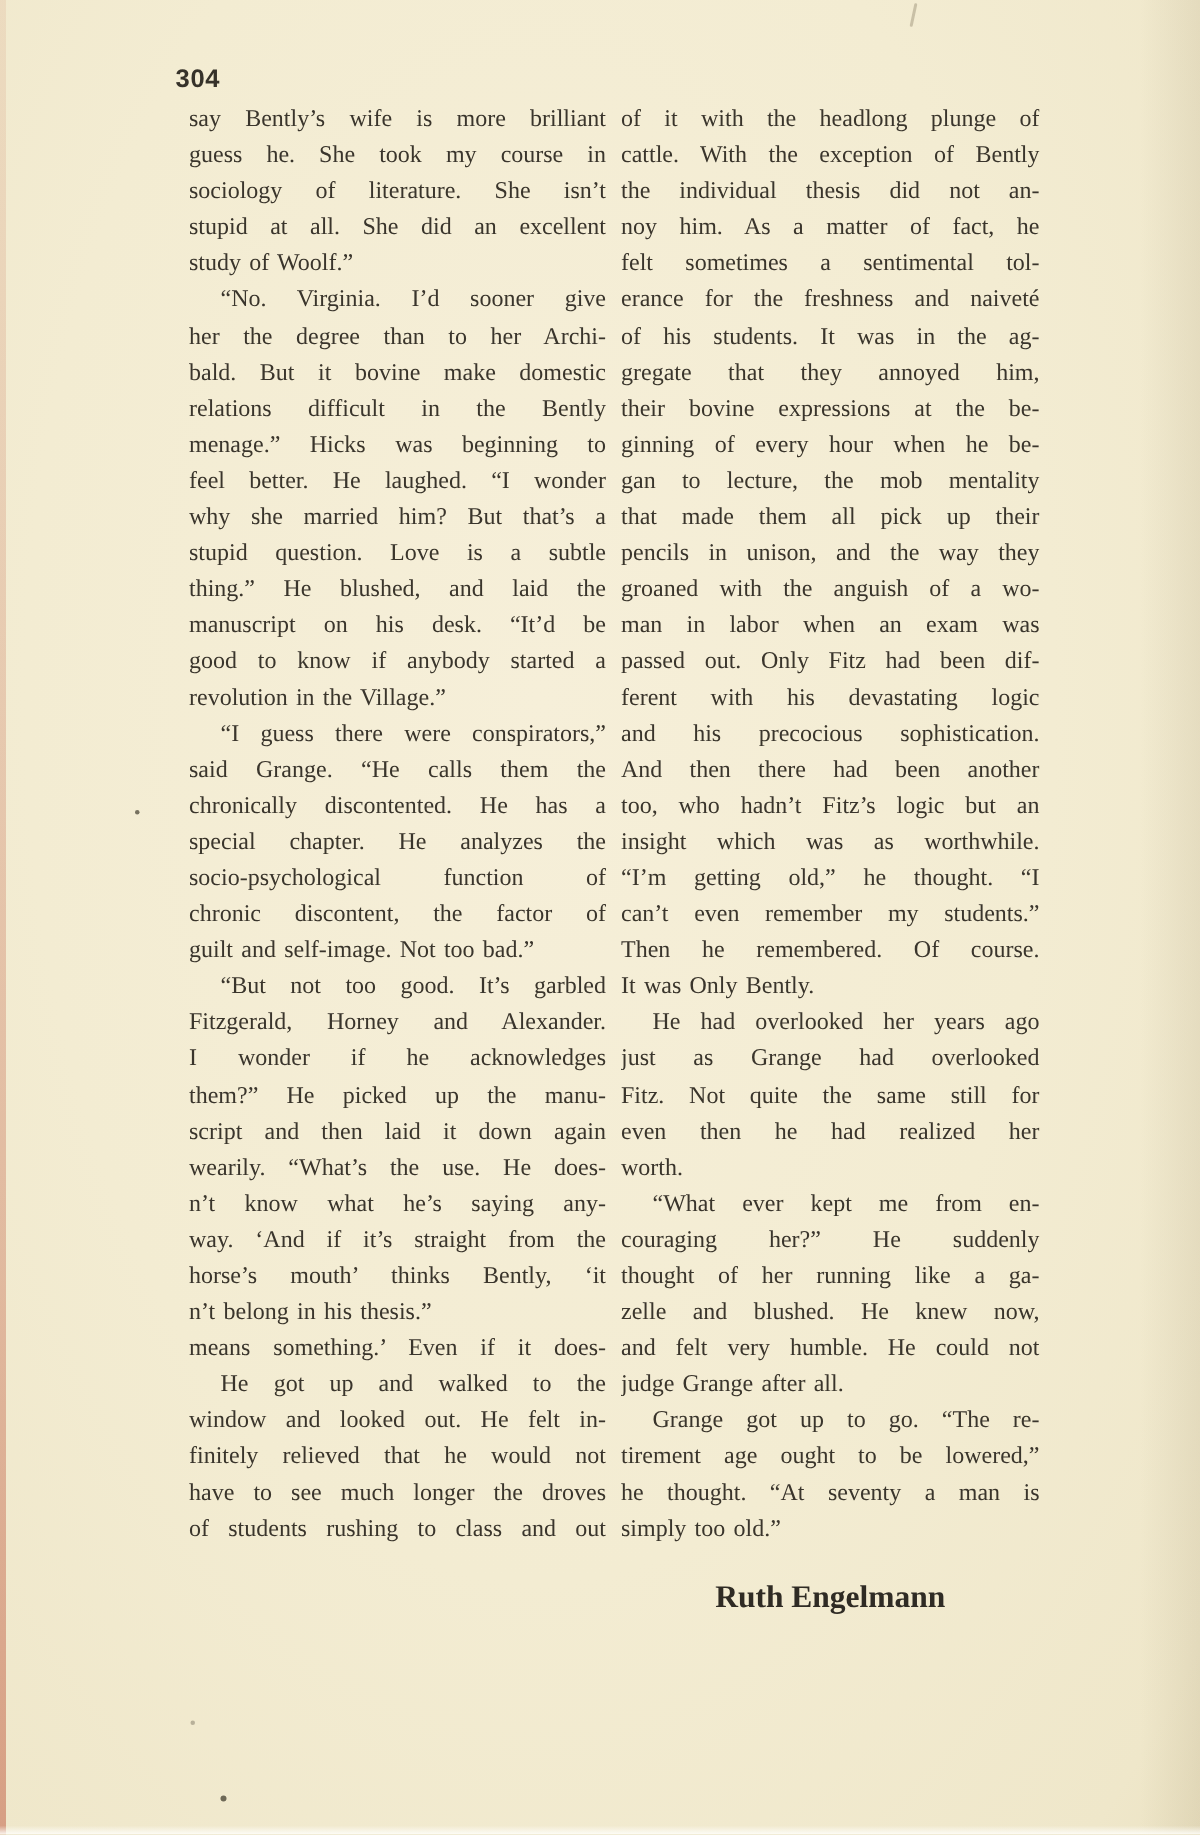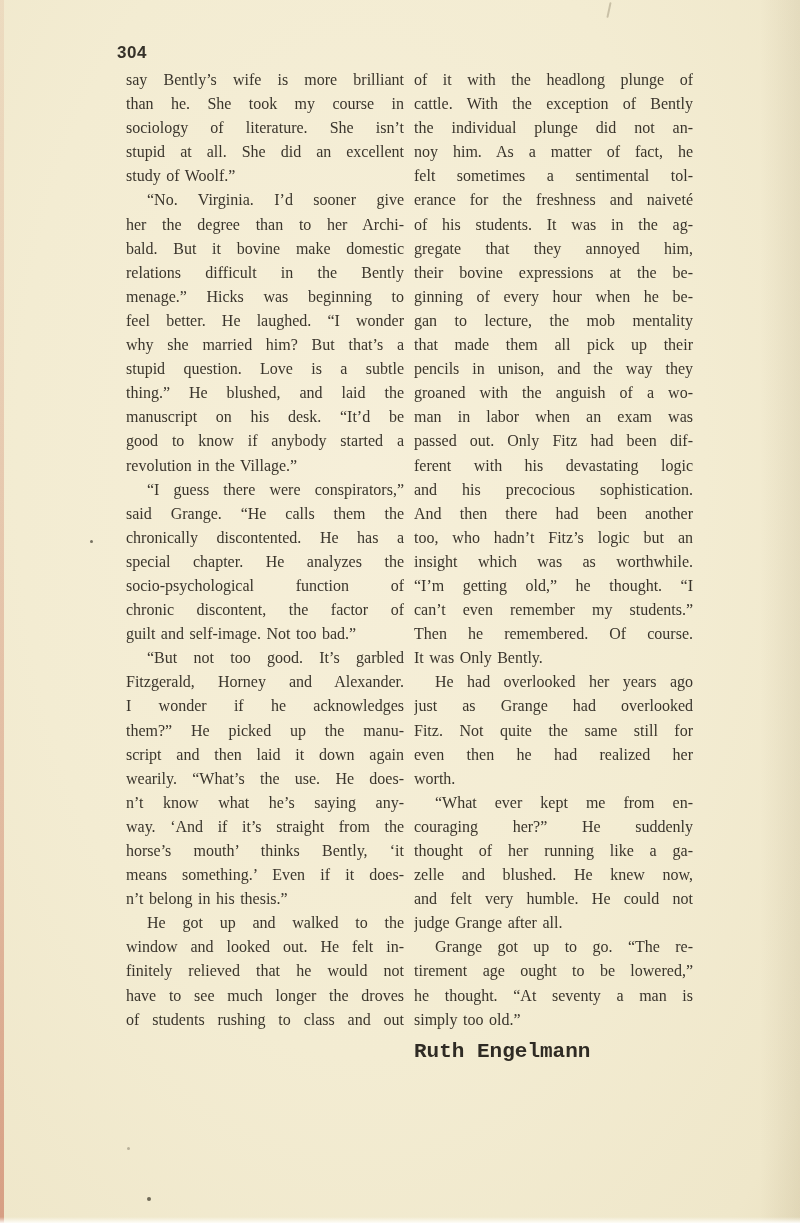--- a/index.html
+++ b/index.html
@@ -40,23 +40,23 @@
   .col-1 { left:414px; width:279px; }
   .paragraph { margin:0; }
   .line {
     line-height:24.1px; height:24.1px; overflow:hidden;
     font-size:16px; word-spacing:1.5px;
     text-align:justify; text-align-last:justify;
   }
   .line.last { text-align-last:left; }
   .line.indent { text-indent:21px; }
   .signature {
-    margin-top:8px;
-    text-align:left;
-    font-family:Liberation Mono, monospace;
+    margin-top:20px;
+    text-align:center;
+    font-family:Liberation Serif, serif;
     font-weight:700; font-size:21px; color:#2f2b24;
     letter-spacing:0px;
   }
   .artifact-dot {
     position:absolute; border-radius:50%;
     background:#4e483a;
   }
   .dot-1 { left:90px; top:540px; width:3px; height:3px; opacity:0.75; }
   .dot-2 { left:147px; top:1197px; width:4px; height:4px; opacity:0.8; }
   .dot-3 { left:127px; top:1147px; width:3px; height:3px; opacity:0.35; }
@@ -72,21 +72,21 @@
   <div class="edge-left"></div>
   <div class="edge-right-shade"></div>
   <div class="edge-bottom"></div>
   <div class="mark-top"></div>
 
   <div class="page-number">304</div>
 
   <div class="column col-0">
       <div class="paragraph">
         <div class="line">say Bently’s wife is more brilliant</div>
-        <div class="line">than he. She took my course in</div>
+        <div class="line">guess he. She took my course in</div>
         <div class="line">sociology of literature. She isn’t</div>
         <div class="line">stupid at all. She did an excellent</div>
         <div class="line last">study of Woolf.”</div>
       </div>
       <div class="paragraph">
         <div class="line indent">“No. Virginia. I’d sooner give</div>
         <div class="line">her the degree than to her Archi-</div>
         <div class="line">bald. But it bovine make domestic</div>
         <div class="line">relations difficult in the Bently</div>
         <div class="line">menage.” Hicks was beginning to</div>
@@ -110,37 +110,37 @@
       <div class="paragraph">
         <div class="line indent">“But not too good. It’s garbled</div>
         <div class="line">Fitzgerald, Horney and Alexander.</div>
         <div class="line">I wonder if he acknowledges</div>
         <div class="line">them?” He picked up the manu-</div>
         <div class="line">script and then laid it down again</div>
         <div class="line">wearily. “What’s the use. He does-</div>
         <div class="line">n’t know what he’s saying any-</div>
         <div class="line">way. ‘And if it’s straight from the</div>
         <div class="line">horse’s mouth’ thinks Bently, ‘it</div>
+        <div class="line last">n’t belong in his thesis.”</div>
         <div class="line">means something.’ Even if it does-</div>
-        <div class="line last">n’t belong in his thesis.”</div>
       </div>
       <div class="paragraph">
         <div class="line indent">He got up and walked to the</div>
         <div class="line">window and looked out. He felt in-</div>
         <div class="line">finitely relieved that he would not</div>
         <div class="line">have to see much longer the droves</div>
         <div class="line">of students rushing to class and out</div>
       </div>
     </div>
   <div class="column col-1">
 
   <div class="paragraph">
         <div class="line">of it with the headlong plunge of</div>
         <div class="line">cattle. With the exception of Bently</div>
-        <div class="line">the individual plunge did not an-</div>
+        <div class="line">the individual thesis did not an-</div>
         <div class="line">noy him. As a matter of fact, he</div>
         <div class="line">felt sometimes a sentimental tol-</div>
         <div class="line">erance for the freshness and naiveté</div>
         <div class="line">of his students. It was in the ag-</div>
         <div class="line">gregate that they annoyed him,</div>
         <div class="line">their bovine expressions at the be-</div>
         <div class="line">ginning of every hour when he be-</div>
         <div class="line">gan to lecture, the mob mentality</div>
         <div class="line">that made them all pick up their</div>
         <div class="line">pencils in unison, and the way they</div>

